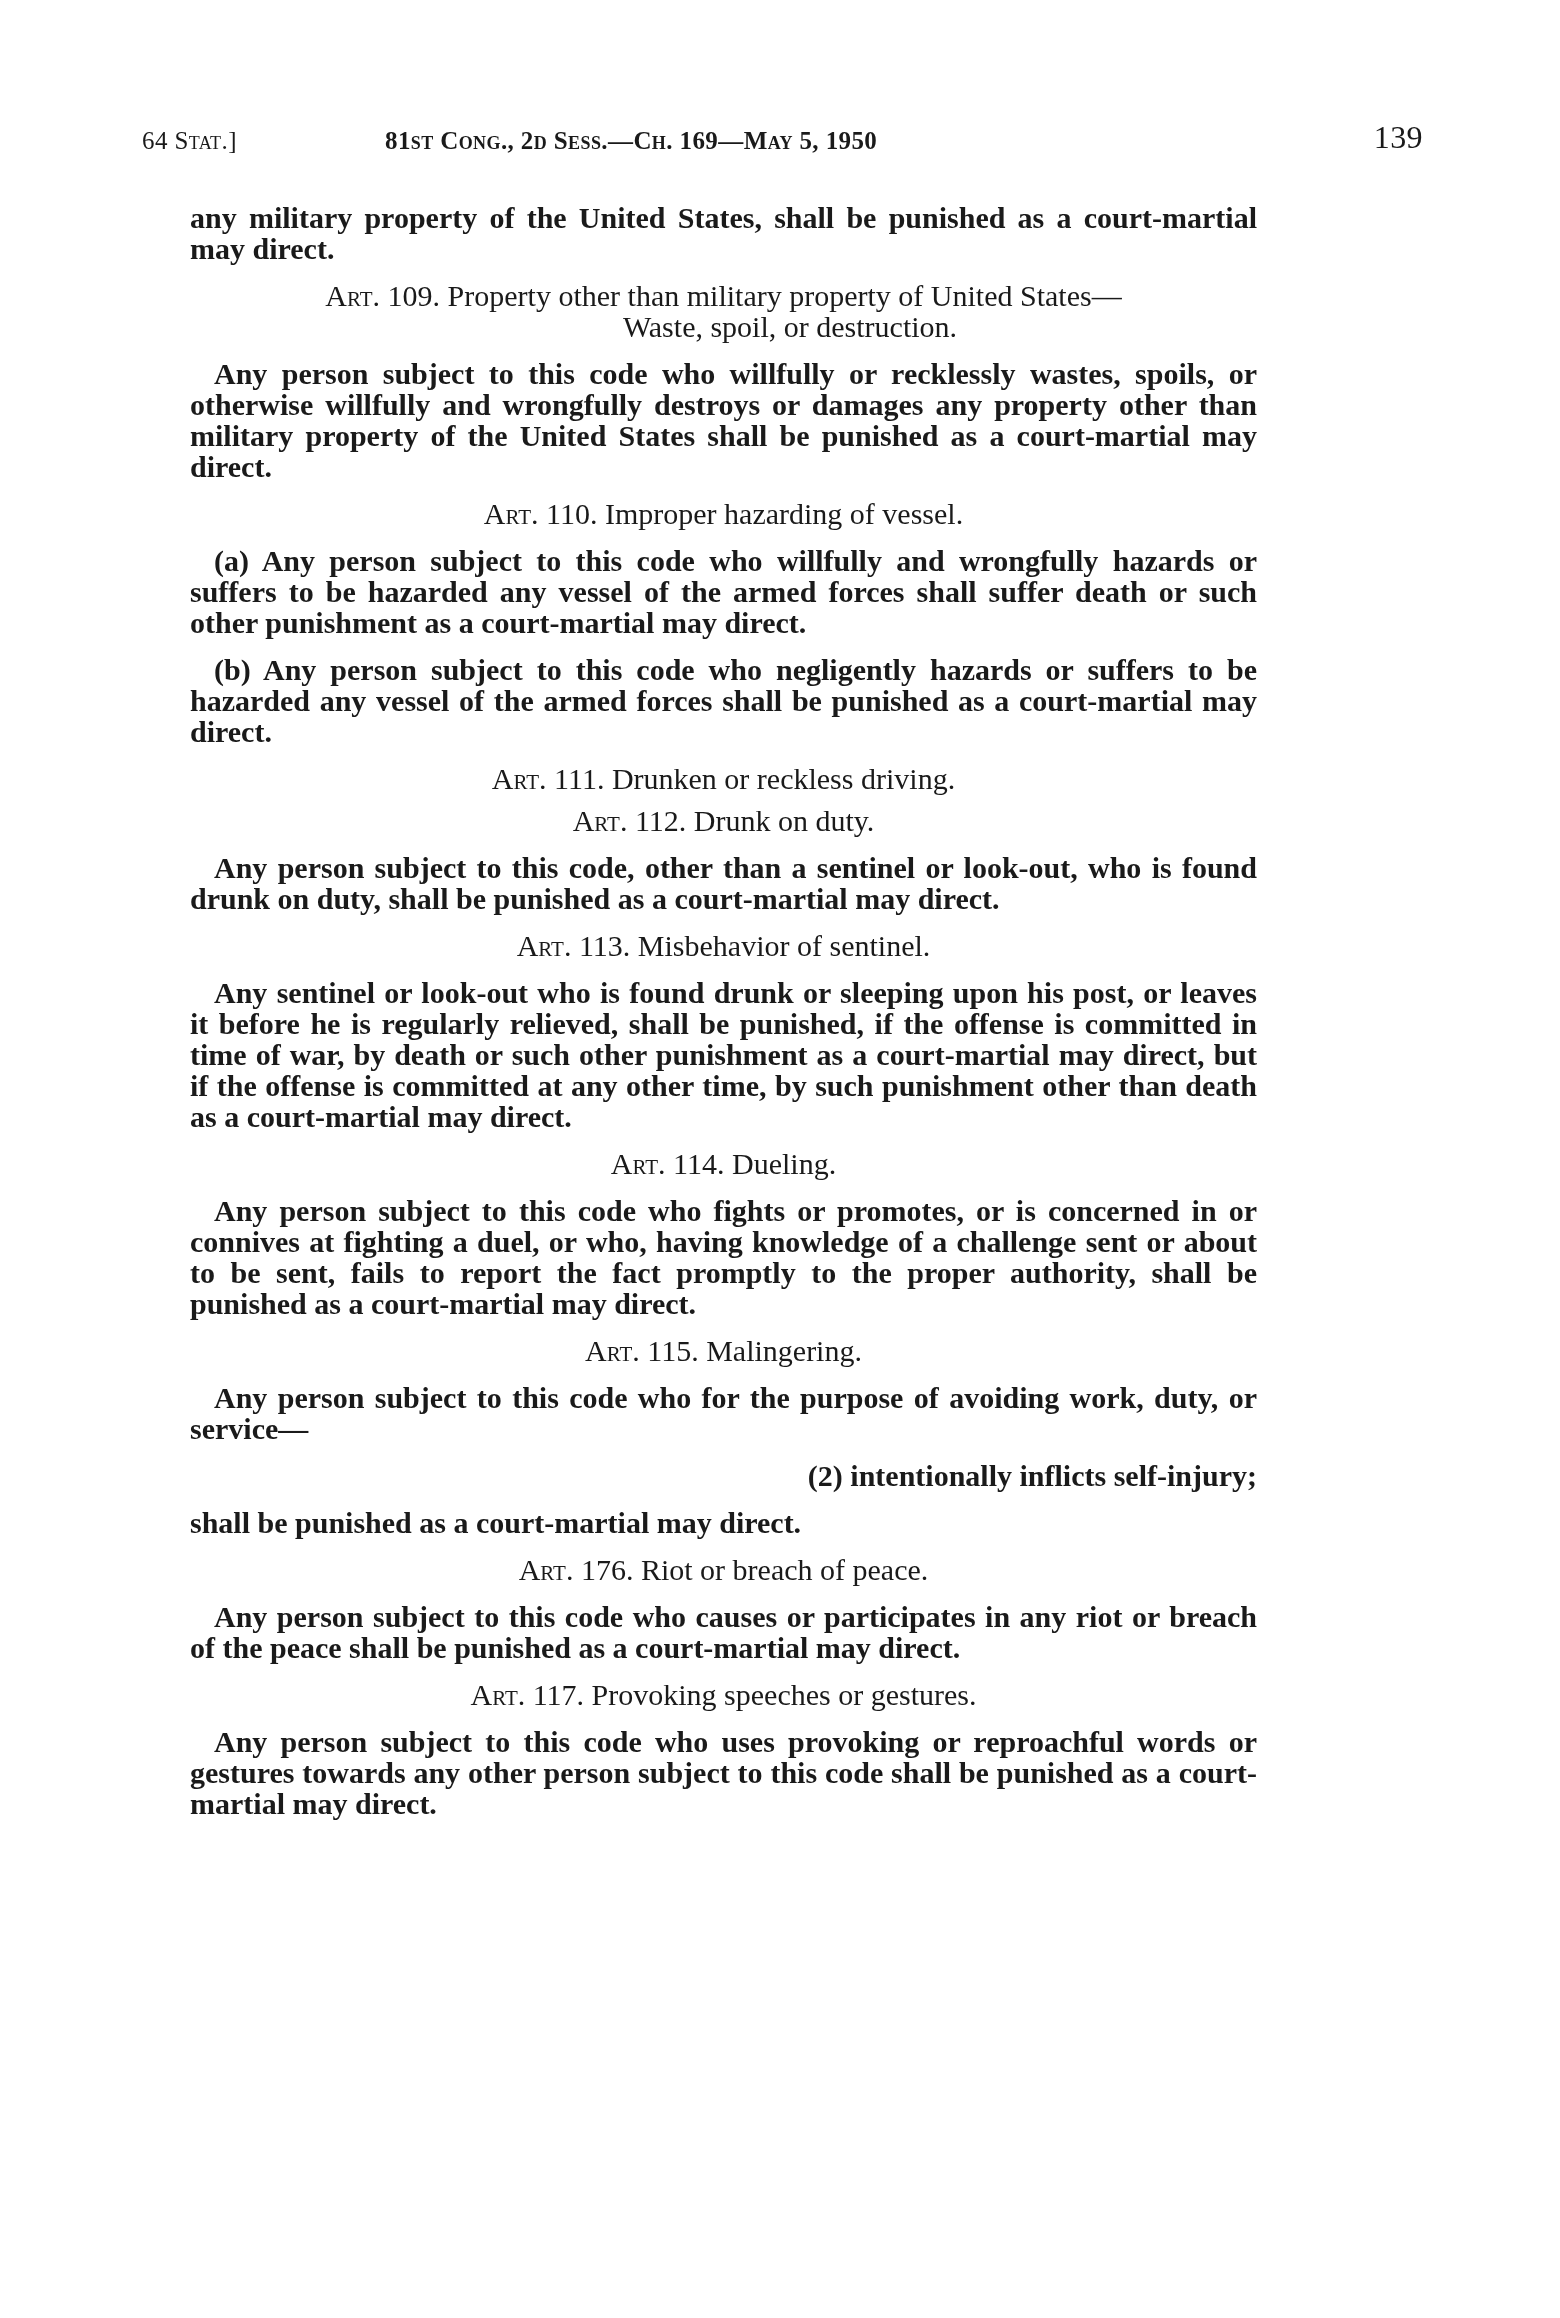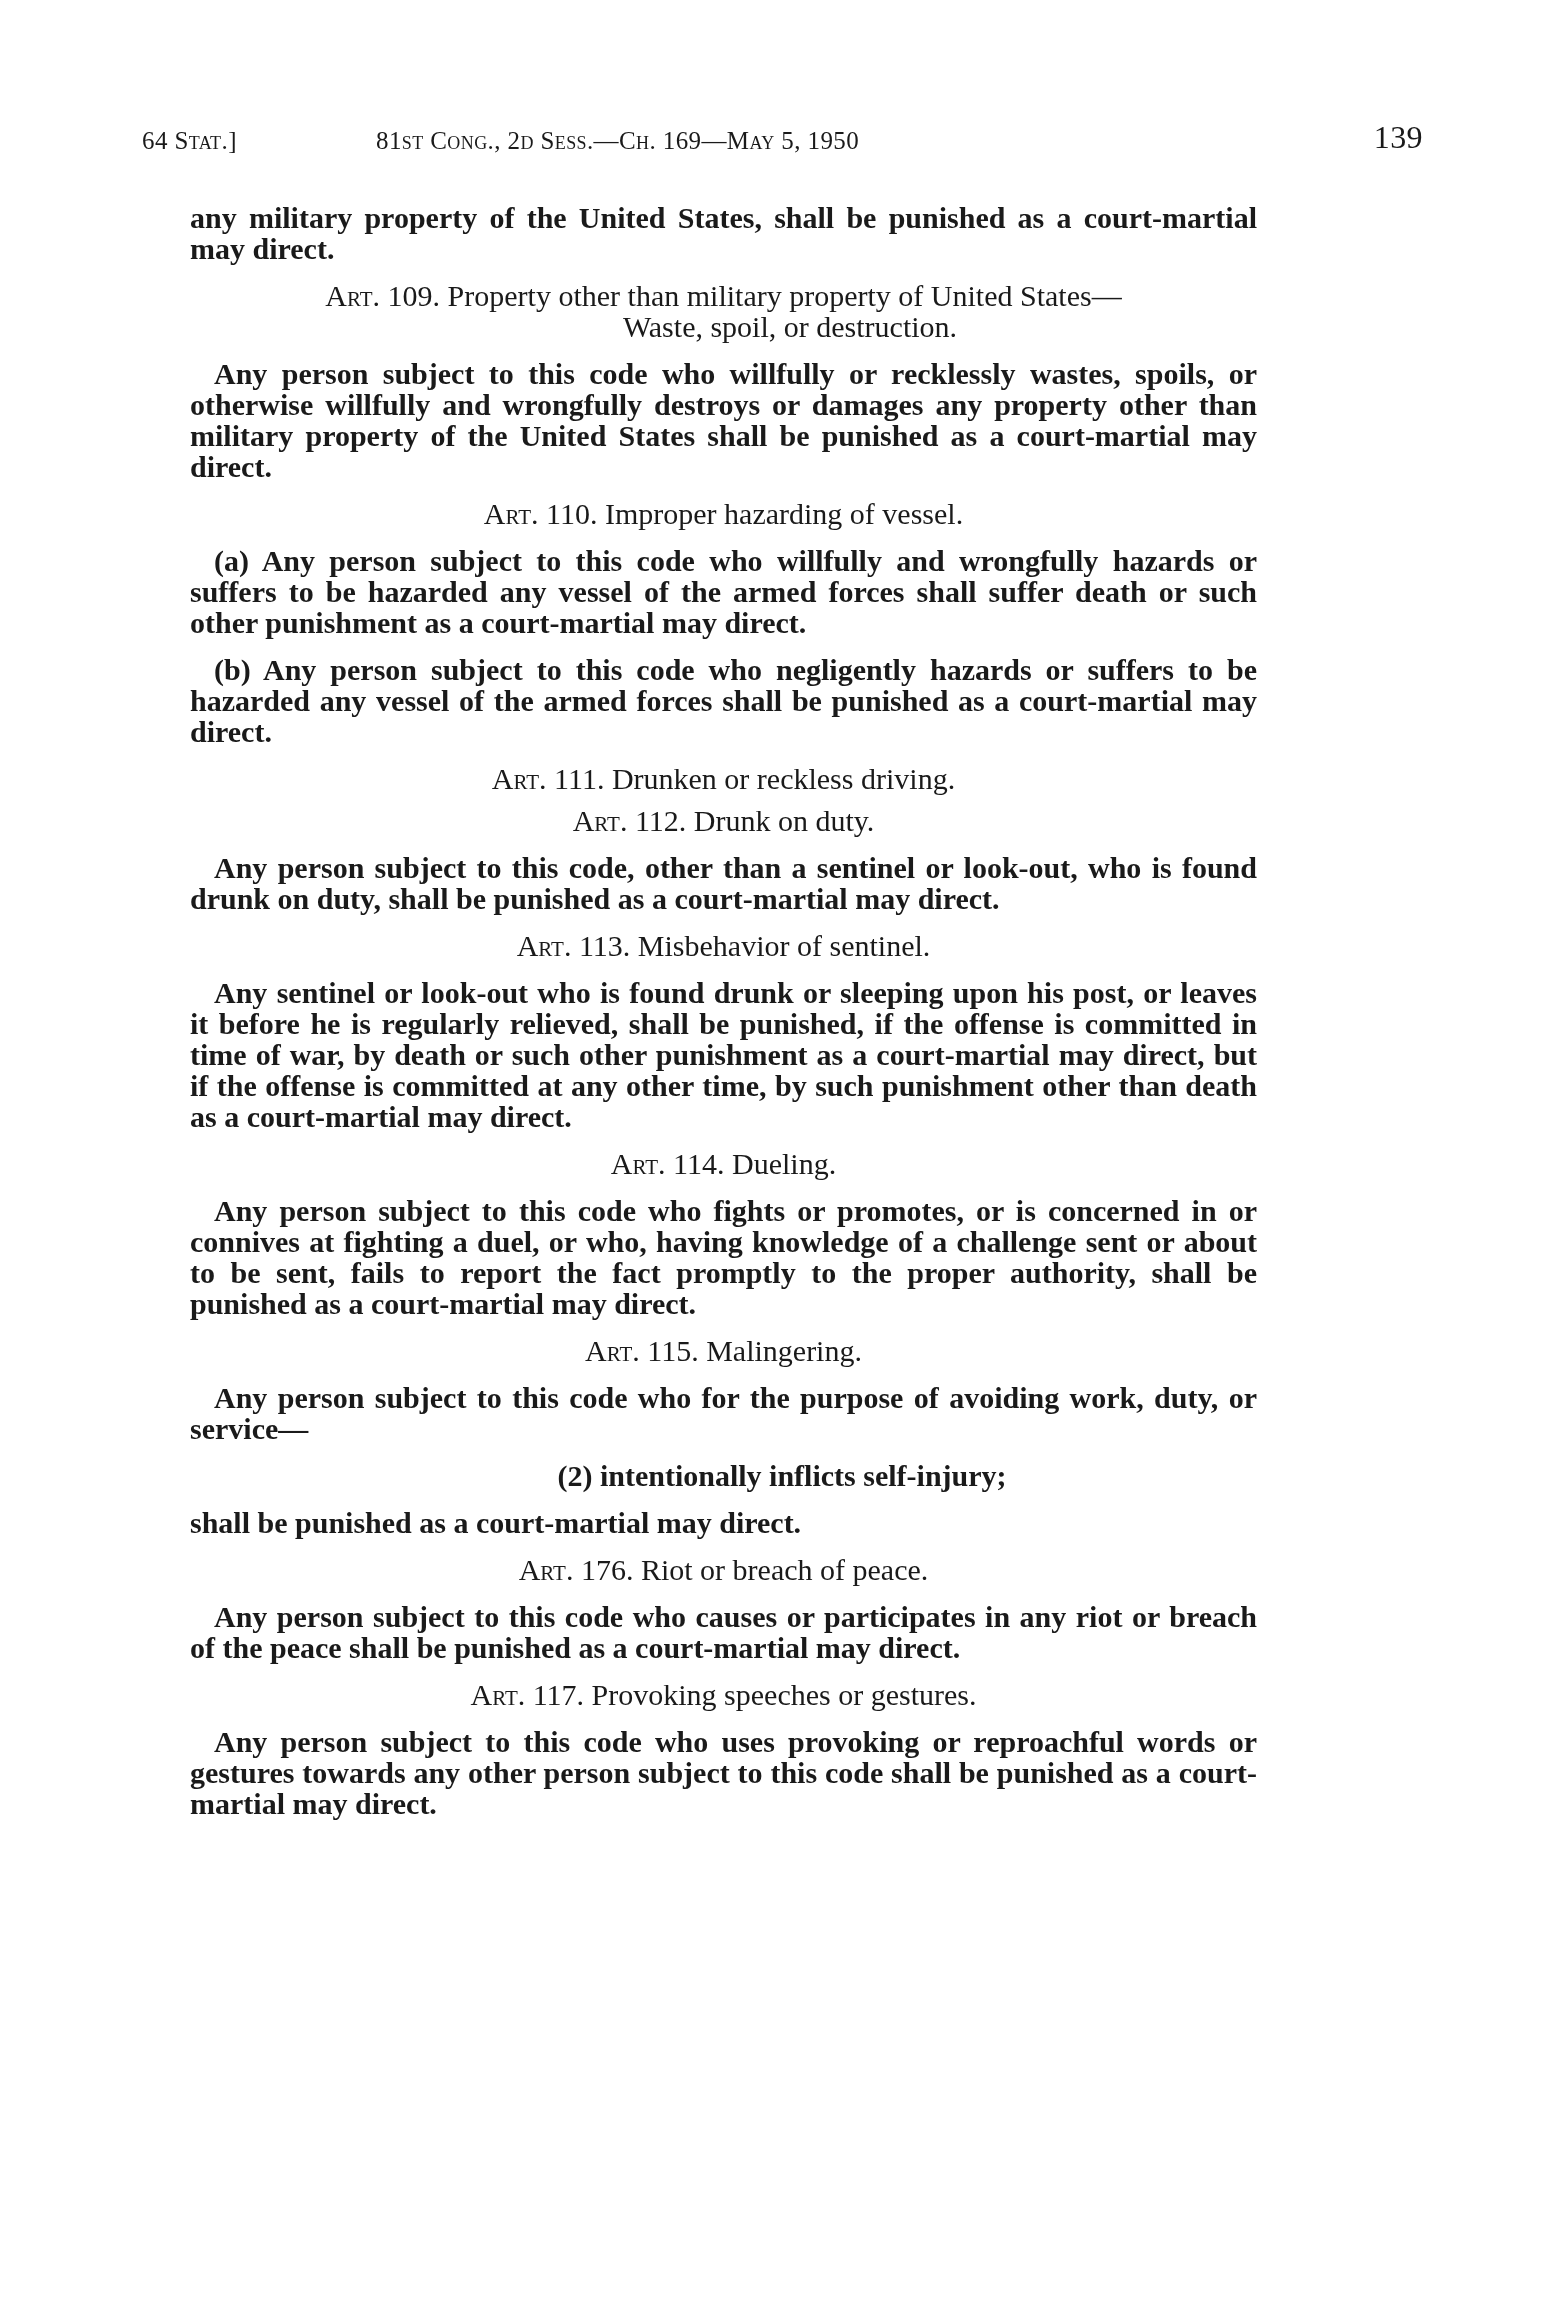--- a/index.html
+++ b/index.html
@@ -19,28 +19,28 @@
   .page-body {
     position: absolute; top: 186px; left: 174px; width: 1099px;
     font-size: 30px; line-height: 31px;
   }
   p { margin: 16px; text-align: justify; font-weight: bold; }
   .indent { text-indent: 24px; }
   .art { margin-top: 11.3px; margin-bottom: 4.9px; text-align: center; }
   .art .lbl { font-variant: small-caps; }
   .art .cont { padding-left: 133px; display: block; }
   .item { padding-left: 77px; text-indent: 40px; }
-  .item-last { padding-left: 117px; text-align: center; }
+  .item-last { padding-left: 117px; text-align: right; }
 </style>
 </head>
 <body>
 
 <div class="header">
   <span class="left sc">64 Stat.]</span>
-  <span class="mid sc" style="left:234px;">81st Cong., 2d Sess.—Ch. 169—May 5, 1950</span>
+  <span class="mid sc" style="left:243px;font-weight:bold;">81st Cong., 2d Sess.—Ch. 169—May 5, 1950</span>
   <span class="num">139</span>
 </div>
 
 <div class="page-body">
   <p>any military property of the United States, shall be punished as a court-martial may direct.</p>
 
   <div class="art">
     <span class="lbl">Art.</span>
     <span>109.</span>
     <span>Property other than military property of United States—</span>

